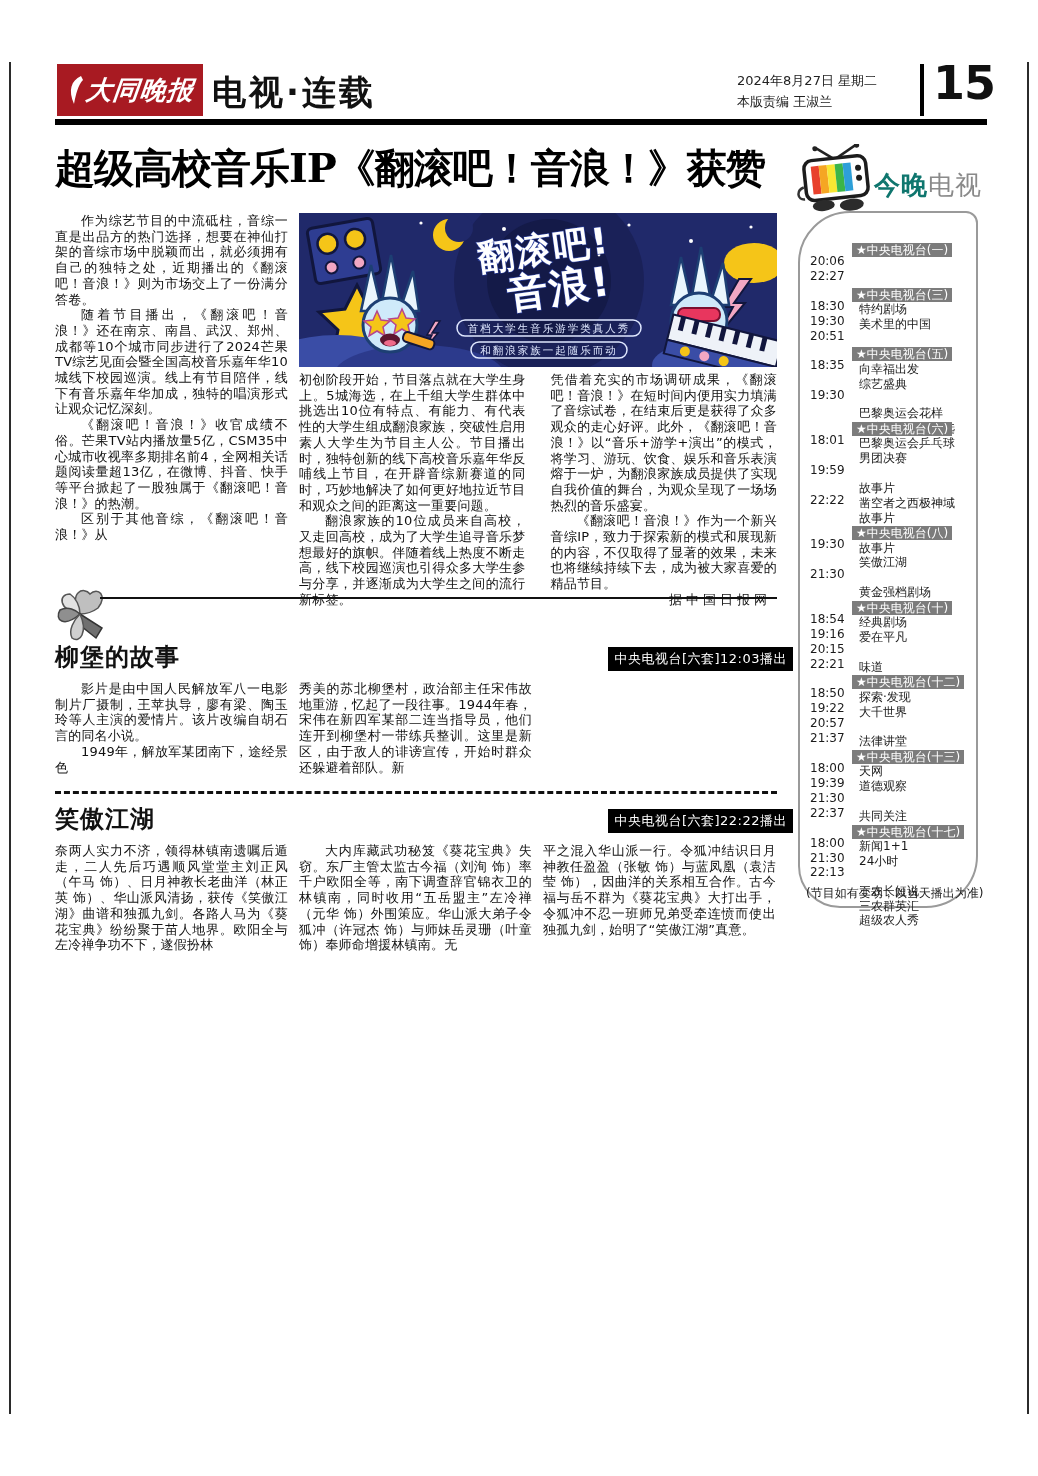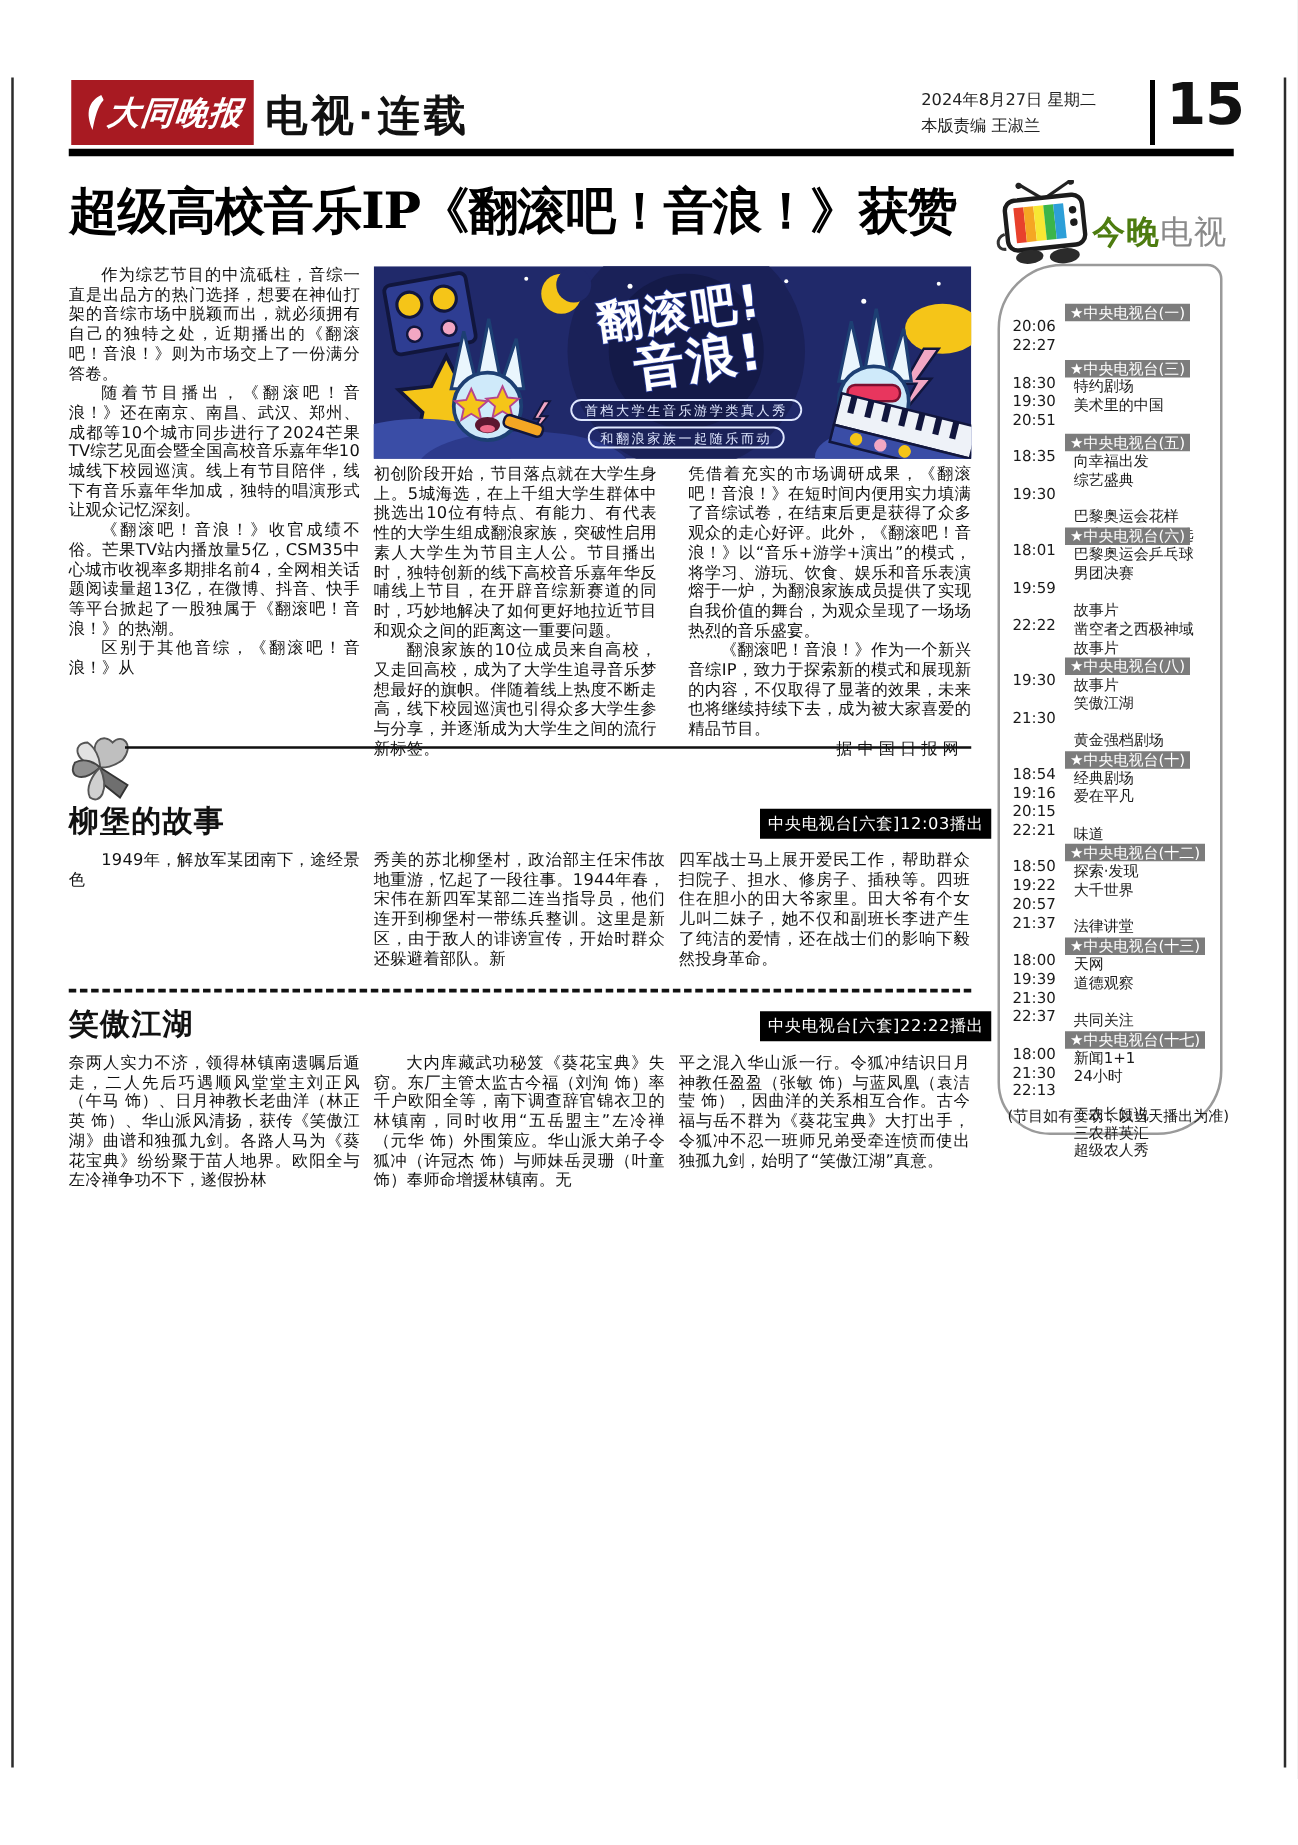--- a/index.html
+++ b/index.html
@@ -42,21 +42,21 @@
   .continuation p:first-child { text-indent:0; }
   .main-right { width:478px; }
   .promo { display:block; width:478px; height:154px; }
   .right-cols { display:flex; gap:25px; margin-top:5px; }
   .right-cols .col { width:233px; }
   .attribution { text-align:right; text-indent:0; letter-spacing:4px; padding-right:6px; }
 
   
   .tv-icon { position:absolute; left:797px; top:144px; }
   .tv-title { position:absolute; left:874px; top:168px; font-size:26px; letter-spacing:1px; }
-  .tv-title .strong { font-weight:900; color:#4d7c0f; }
+  .tv-title .strong { font-weight:900; color:#0f766e; }
   .tv-title .light { font-weight:400; color:#8a8a8a; }
   .tv-box {
     position:absolute; left:798px; top:211px; width:180px; height:697px; box-sizing:border-box;
     border:2px solid #9a9a9a; border-radius:52px 12px 52px 42px; padding-top:26px;
   }
   .tv-chip-row { padding-left:52px; height:15px; }
   .tv-chip {
     display:inline-block; background:#7c7c7c; color:#fff; font-size:12px; line-height:14px;
     padding:0 4px; white-space:nowrap;
   }
@@ -391,27 +391,25 @@
     <path d="M30 30 C38 48 30 60 22 54 C18 46 24 36 30 30" fill="#d0d0d0" stroke="#555" stroke-width="1.5"></path>
   </svg>
   <div class="divider-line"></div>
 
   <h2 class="a-title a2-title">柳堡的故事</h2>
   <div class="badge-wrap a2-badge">
     <span class="badge">中央电视台[六套]12:03播出</span>
   </div>
   <div class="tri-cols a2-cols">
     <div class="col body-col">
+        <p>影片是由中国人民解放军八一电影制片厂摄制，王苹执导，廖有梁、陶玉玲等人主演的爱情片。该片改编自胡石言的同名小说。</p>
         <p>1949年，解放军某团南下，途经景色</p>
       </div>
     <div class="col body-col continuation">
         <p>秀美的苏北柳堡村，政治部主任宋伟故地重游，忆起了一段往事。1944年春，宋伟在新四军某部二连当指导员，他们连开到柳堡村一带练兵整训。这里是新区，由于敌人的诽谤宣传，开始时群众还躲避着部队。新</p>
-      </div>
-    <div class="col body-col continuation">
-        <p>四军战士马上展开爱民工作，帮助群众扫院子、担水、修房子、插秧等。四班住在胆小的田大爷家里。田大爷有个女儿叫二妹子，她不仅和副班长李进产生了纯洁的爱情，还在战士们的影响下毅然投身革命。</p>
       </div>
   </div>
 
   <div class="dashed-divider"></div>
 
   <h2 class="a-title a3-title">笑傲江湖</h2>
   <div class="badge-wrap a3-badge">
     <span class="badge">中央电视台[六套]22:22播出</span>
   </div>
   <div class="tri-cols a3-cols">

